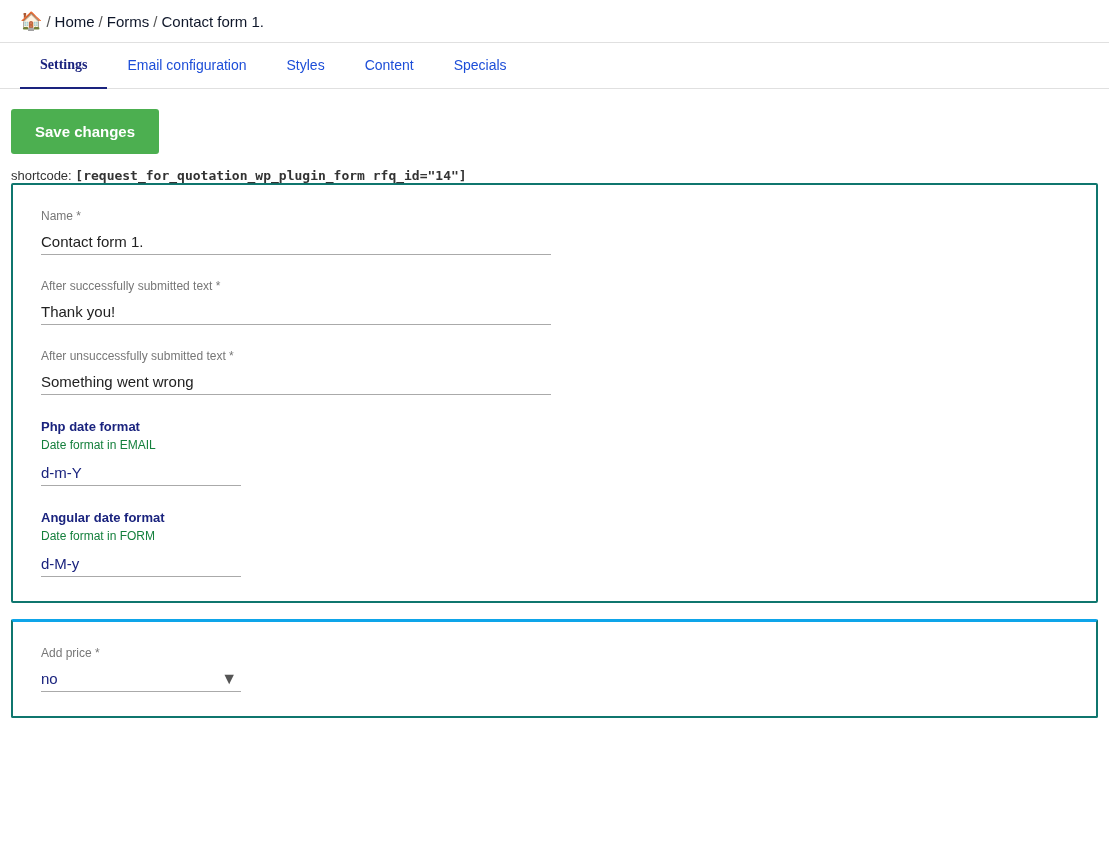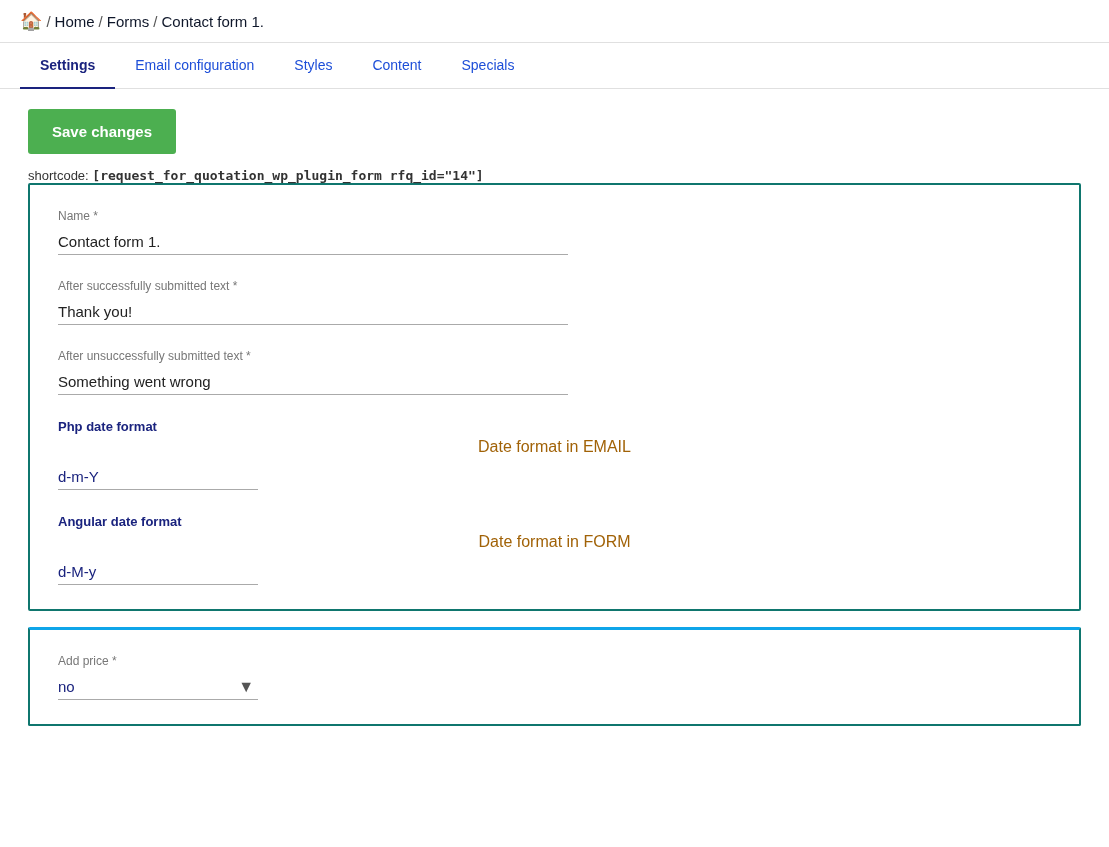--- a/index.html
+++ b/index.html
@@ -51,25 +51,26 @@
       cursor: pointer;
       font-size: 14px;
       color: #1d4ed8;
       border-bottom: 2px solid transparent;
       margin-bottom: -1px;
     }
     .tab.active {
       color: #1a237e;
       border-bottom: 2px solid #1a237e;
       font-weight: 600;
+      font-family: Liberation Serif, serif;
     }
 
     
     .main-content {
-      padding: 20px 28px;
+      padding: 20px 11px;
     }
 
     .save-btn {
       background: #4caf50;
       color: #fff;
       border: none;
       padding: 14px 24px;
       font-size: 15px;
       font-weight: 600;
       border-radius: 3px;
@@ -134,24 +135,23 @@
       background: transparent;
     }
 
     .section-heading {
       font-size: 13px;
       font-weight: 700;
       color: #1a237e;
       margin-bottom: 4px;
     }
     .section-subheading {
-      font-size: 16px;
-      color: #a16207;
+      font-size: 12px;
+      color: #15803d;
       margin-bottom: 8px;
-      text-align: center;
     }
 
     .select-wrapper {
       position: relative;
       display: inline-block;
       width: 200px;
     }
     .select-wrapper select {
       width: 100%;
       border: none;

